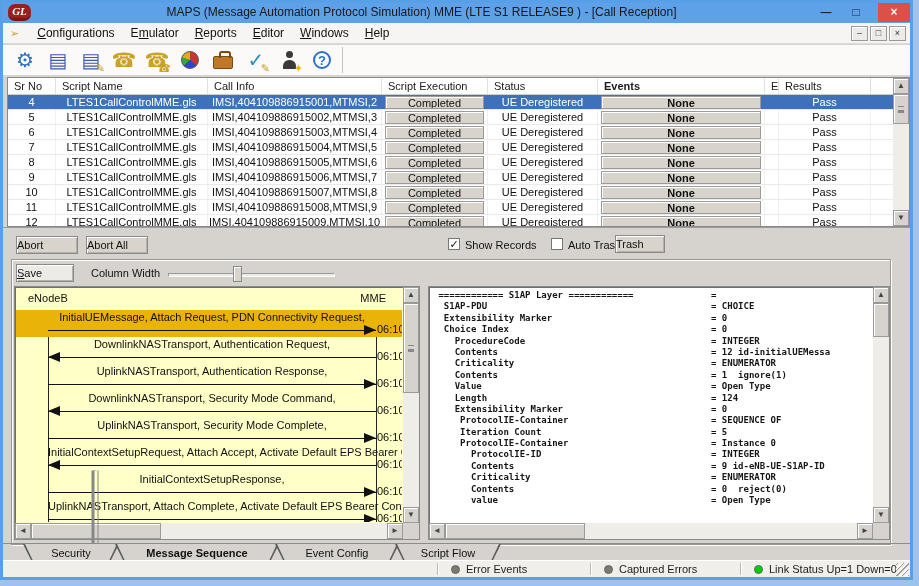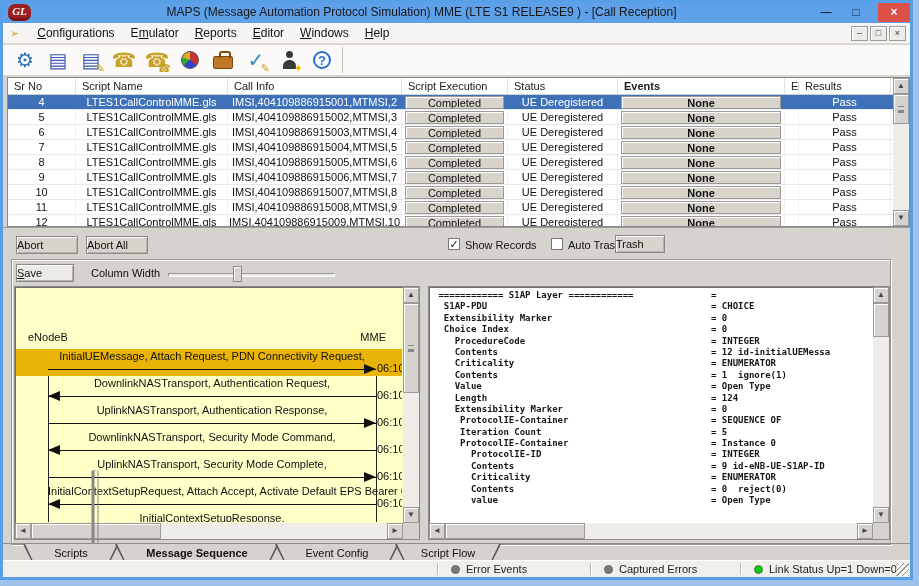--- a/index.html
+++ b/index.html
@@ -46,21 +46,21 @@
 
   
   #table { position:absolute; left:4px; top:74px; width:903px; height:150px; background:#fff;
            border:1px solid #8a8a8a; overflow:hidden; }
   .thead { display:flex; height:17px; font-size:11px; color:#1a1a1a; background:#fff; border-bottom:1px solid #cfcfcf; }
   .th { padding:2px 0 0 6px; border-right:1px solid #e0e0e0; white-space:nowrap; overflow:hidden; flex:none; }
   .trow { display:flex; height:15px; font-size:11px; color:#111; border-bottom:1px solid #eaeaea; background:#fff; }
   .trow.selected { background:#3E71B8; color:#fff; }
   .c { flex:none; display:flex; align-items:center; justify-content:center; white-space:nowrap; overflow:hidden; border-right:1px solid #f0f0f0; }
   .trow.selected .c { border-right-color:#3E71B8; }
-  .c0{width:68px;} .c1{width:152px;} .c2{width:174px;} .c3{width:106px;} .c4{width:110px;} .c5{width:167px;font-weight:bold;} .c6{width:14px;} .c7{width:92px;}
+  .c0{width:48px;} .c1{width:152px;} .c2{width:174px;} .c3{width:106px;} .c4{width:110px;} .c5{width:167px;font-weight:bold;} .c6{width:14px;} .c7{width:92px;}
   .cellbtn { display:block; width:calc(100% - 6px); height:13px; line-height:12px; background:#D8D4CC; color:#111;
              border:1px solid #9a9a9a; box-shadow:inset 1px 1px 0 #fff; text-align:center; font-size:11px; overflow:hidden; }
 
   
   .sb-track { position:absolute; background:#EFEDE7; }
   .sb-btn { position:absolute; width:16px; height:16px; background:#D6D3CE; border:1px solid #9a9a9a;
             box-shadow:inset 1px 1px 0 #fff; color:#444; font-size:8px; line-height:14px; text-align:center; }
   .sb-thumb { position:absolute; background:#D6D3CE; border:1px solid #9a9a9a; box-shadow:inset 1px 1px 0 #fff; }
   .sb-grip { position:absolute; left:4px; right:4px; top:50%; height:5px; margin-top:-3px;
              border-top:1px solid #888; border-bottom:1px solid #888; box-shadow:0 2px 0 #888; }
@@ -76,21 +76,21 @@
   .groupbox { position:absolute; left:8px; top:256px; width:880px; height:286px;
               border:1px solid #9a978f; box-shadow:inset 1px 1px 0 #fff, 1px 1px 0 #fff; }
   .slider-track { position:absolute; left:165px; top:270px; width:167px; height:4px; background:#EDEBE5;
                   border:1px solid #999; border-right-color:#fff; border-bottom-color:#fff; }
   .slider-thumb { position:absolute; left:230px; top:263px; width:9px; height:16px; background:#D8D4CC;
                   border:1px solid #8a8a8a; box-shadow:inset 1px 1px 0 #fff; }
 
   
   #seq-pane { position:absolute; left:11px; top:283px; width:406px; height:254px; background:#FFFFC8;
               border:1px solid #8a8a8a; box-shadow:inset 1px 1px 0 #6f6f6f; }
-  .seq-content { position:absolute; left:1px; top:1px; right:17px; bottom:17px; overflow:hidden;margin-top:39px; }
+  .seq-content { position:absolute; left:1px; top:1px; right:17px; bottom:17px; overflow:hidden; }
   .seq-entity { position:absolute; top:4px; font-size:11px; color:#111; }
   .lifeline { position:absolute; top:22px; bottom:0; width:1px; background:#222; }
   .msgrow { position:absolute; left:0; right:0; height:27px; }
   .msgrow.hl { background:#eab308; }
   .msg-label { position:absolute; left:32px; width:328px; top:1px; text-align:center; font-size:11px; color:#111; white-space:nowrap; }
   .msg-line { position:absolute; left:32px; width:328px; top:20px; height:1px; background:#111; }
   .msg-head { position:absolute; top:15px; width:0; height:0; border-top:5px solid transparent; border-bottom:5px solid transparent; }
   .msg-head.right { left:348px; border-left:12px solid #111; }
   .msg-head.left  { left:32px;  border-right:12px solid #111; }
   .msg-time { position:absolute; left:361px; top:13px; font-size:11px; color:#111; white-space:nowrap; }
@@ -518,21 +518,21 @@
     <div class="sb-track" style="left:0;right:16px;bottom:0;height:16px">
       <div class="sb-btn" style="left:0">◄</div>
       <div class="sb-thumb" style="top:0;height:16px;left:16px;width:140px"></div>
       <div class="sb-btn" style="right:0">►</div>
     </div>
     <div class="pane-corner"></div>
   </div>
 
   <div class="tabstrip"><span id="tabs"><div class="tab" style="left: 20px; width: 96px;">
           <div class="tab-outer"></div>
-          <div class="tab-inner">Scripts</div>
+          <div class="tab-inner">Security</div>
         </div><div class="tab active" style="left: 112px; width: 164px;">
           <div class="tab-outer"></div>
           <div class="tab-inner">Message Sequence</div>
         </div><div class="tab" style="left: 272px; width: 124px;">
           <div class="tab-outer"></div>
           <div class="tab-inner">Event Config</div>
         </div><div class="tab" style="left: 392px; width: 106px;">
           <div class="tab-outer"></div>
           <div class="tab-inner">Script Flow</div>
         </div></span></div>

